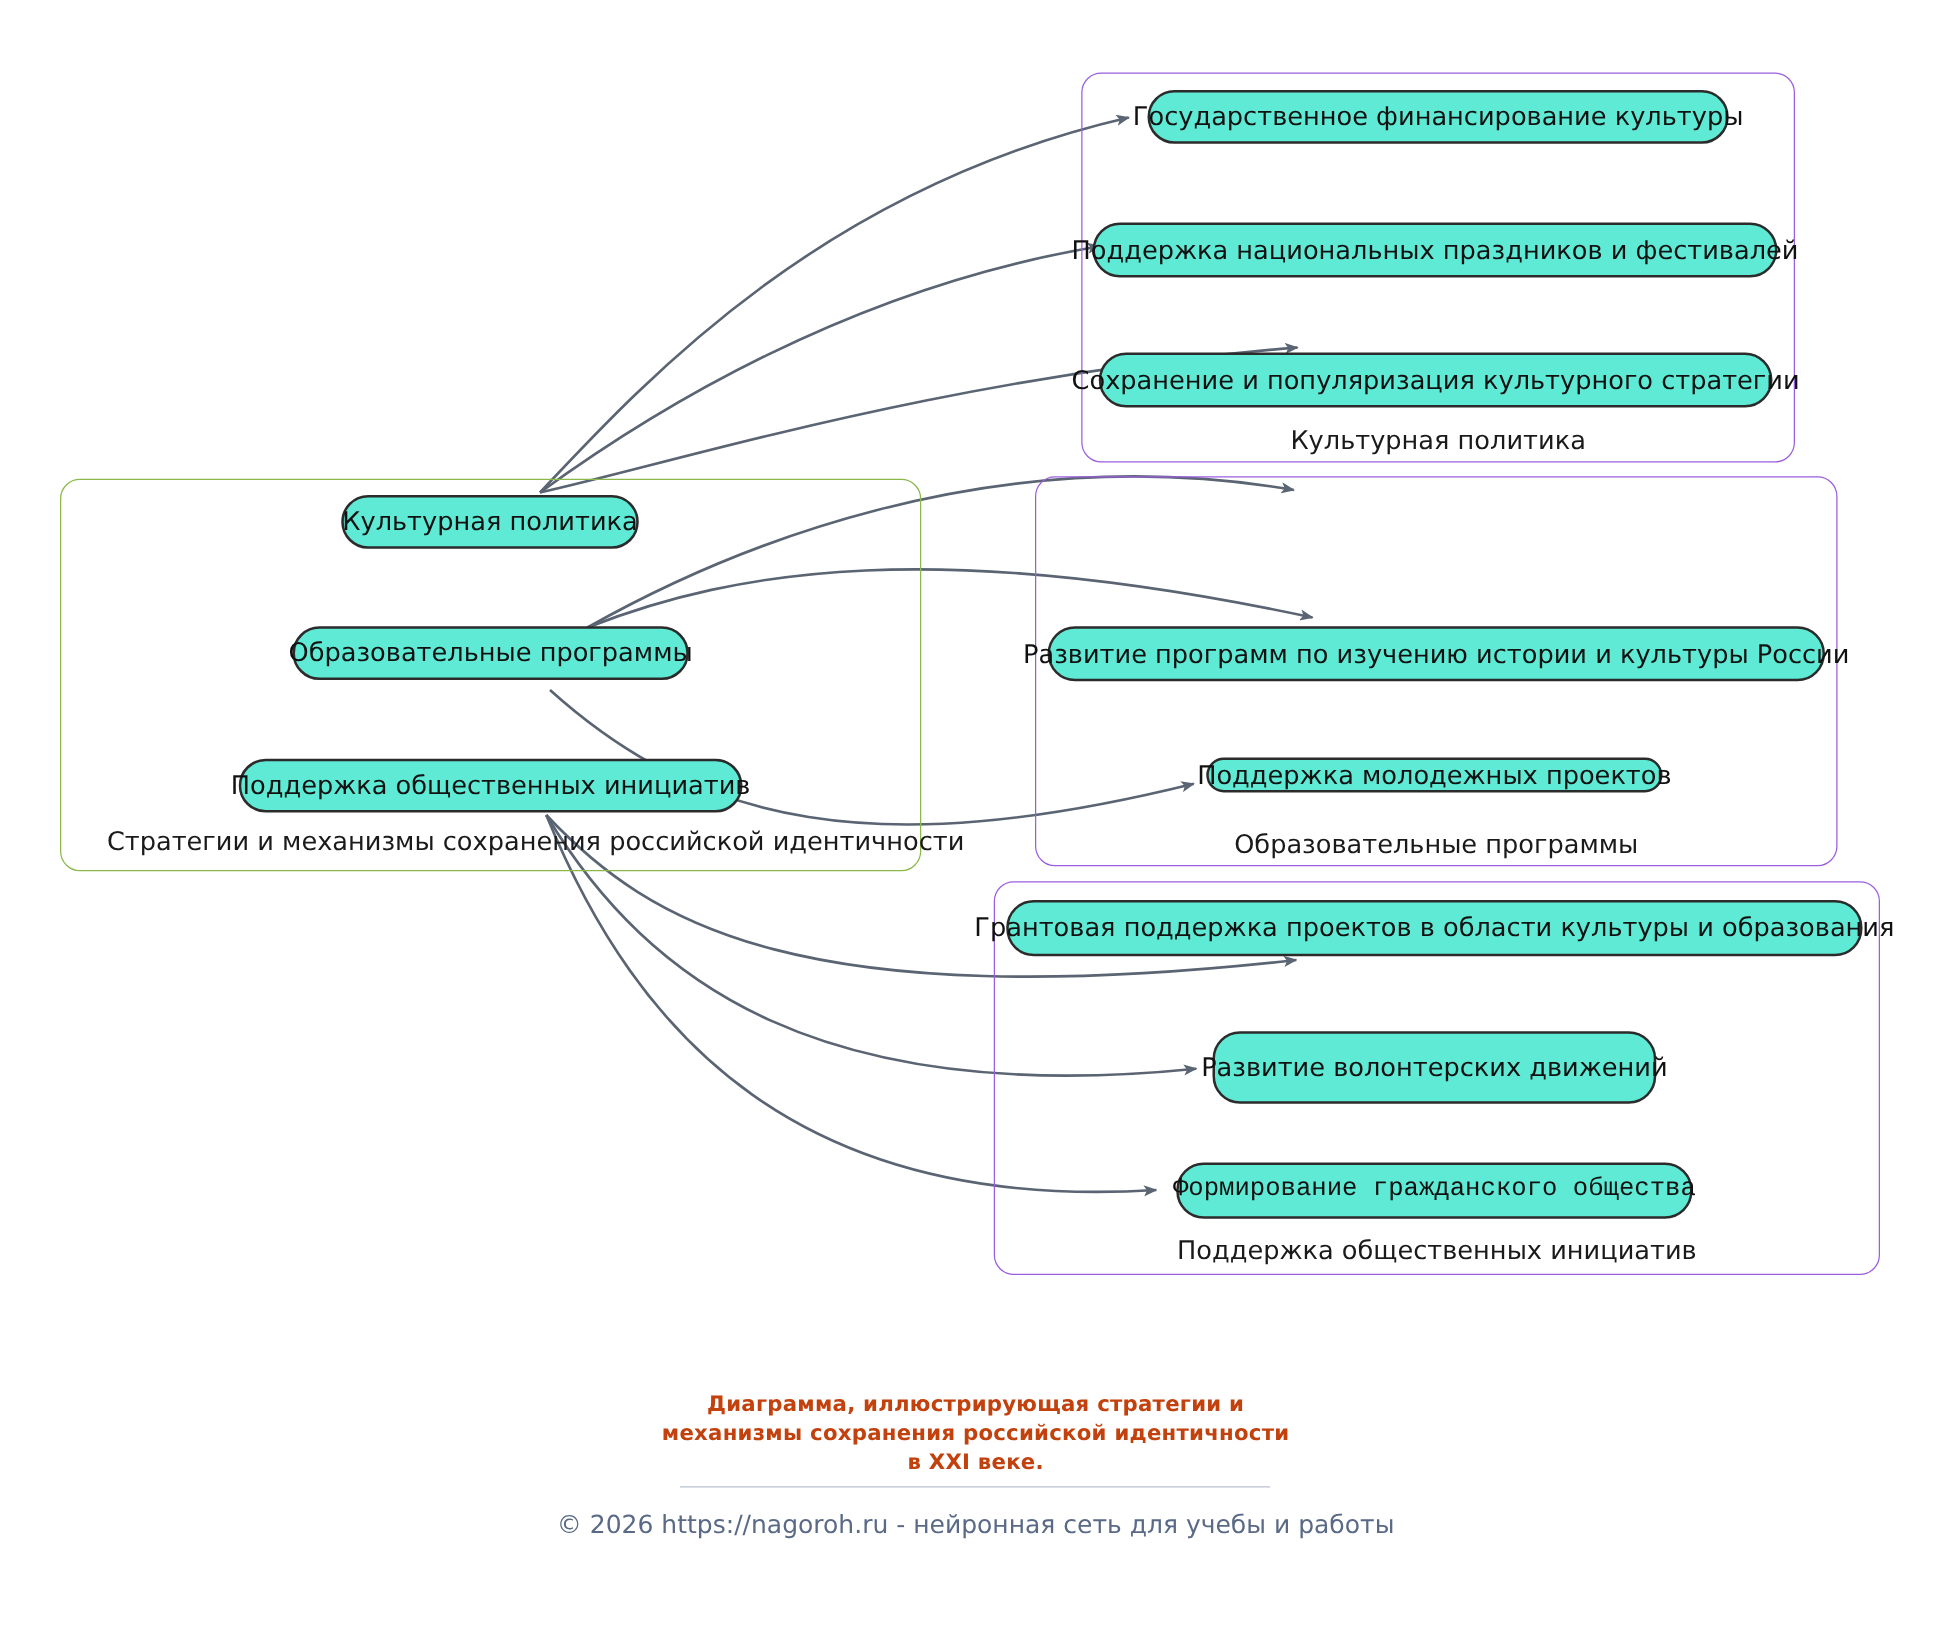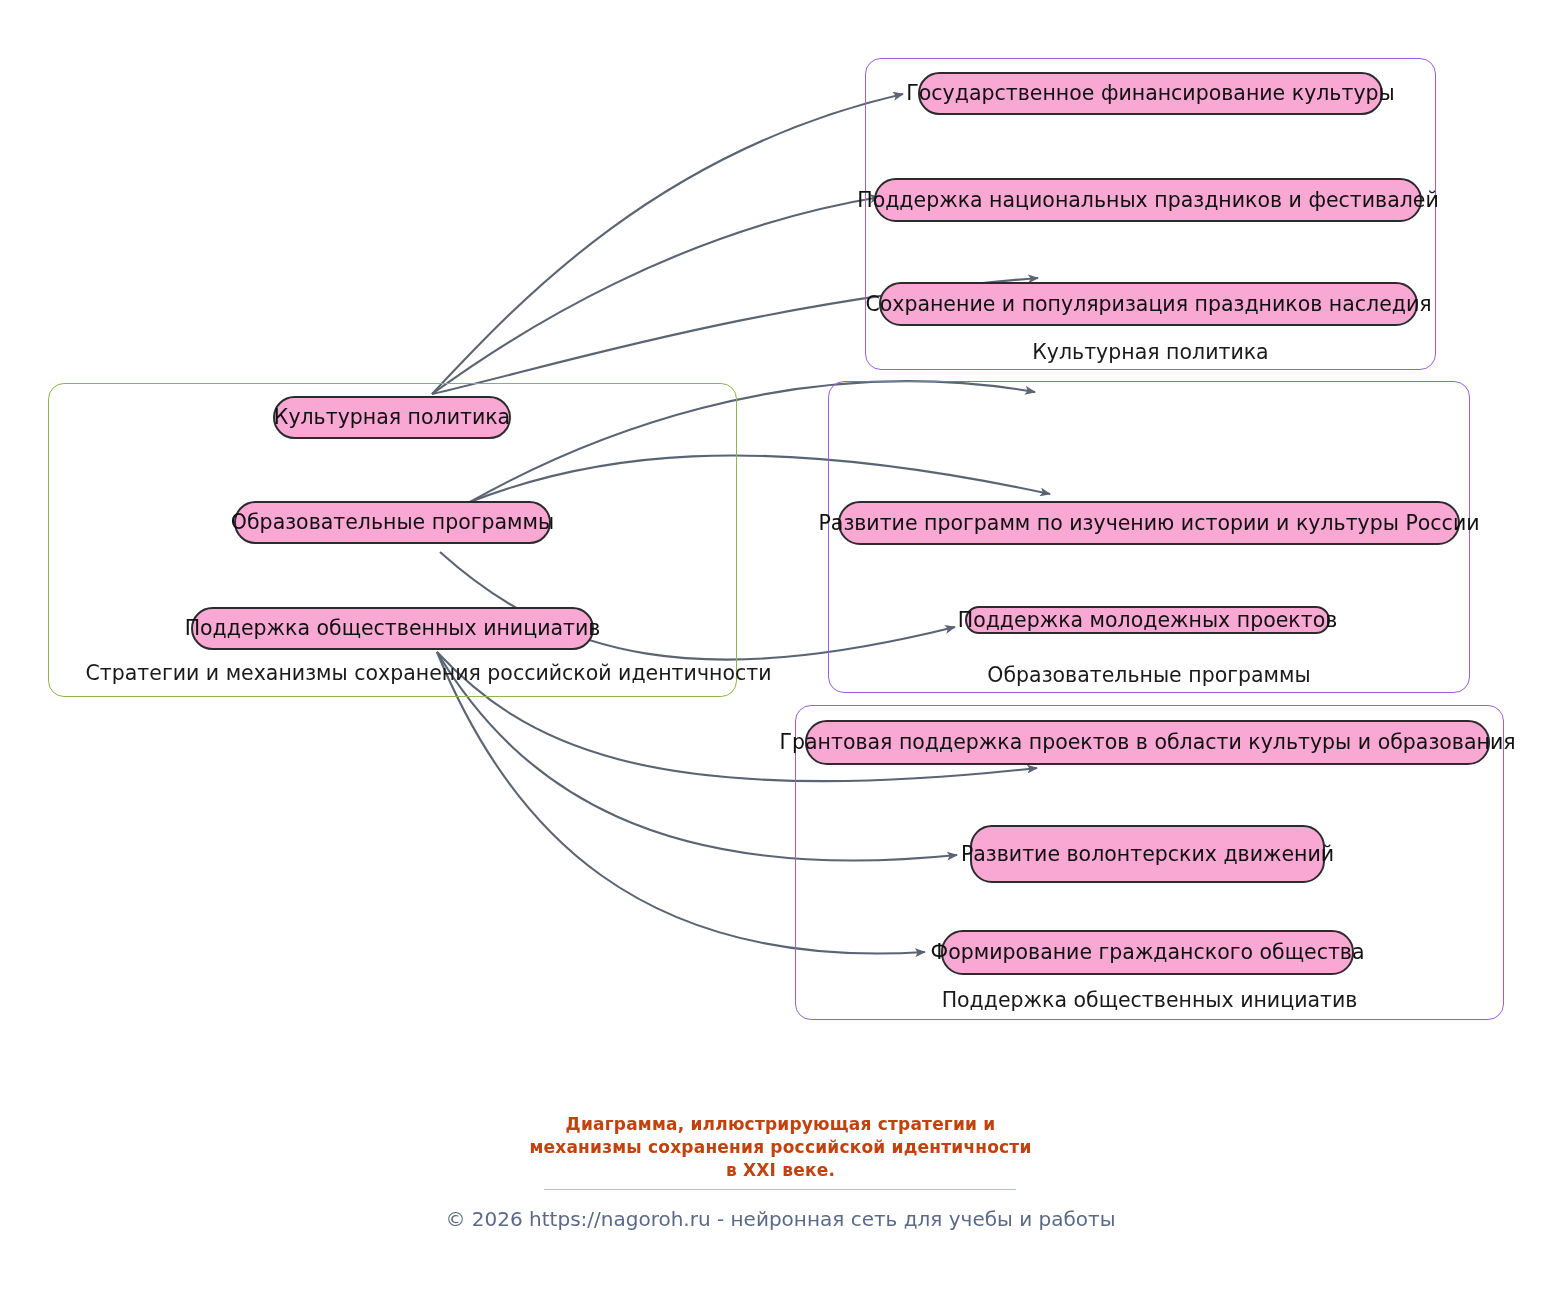--- a/index.html
+++ b/index.html
@@ -27,21 +27,21 @@
     text-align:center;
     line-height:1;
   }
 
   
   .node{
     position:absolute;
     box-sizing:border-box;
     border:2px solid #2b2b2b;
     border-radius:22px;
-    background:#f9a8d4;
+    background:#5eead4;
     display:flex;align-items:center;justify-content:center;
     font-size:20.5px;
     color:#111111;
     white-space:nowrap;
     padding:0 14px;
     line-height:1;
   }
 
   
   .footer{position:absolute;left:0;width:1561px;text-align:center;}
@@ -91,34 +91,34 @@
 
   <div class="node" style="left:273px;top:396px;width:238px;height:43px;">Культурная политика</div>
   <div class="node" style="left:234px;top:501px;width:317px;height:43px;">Образовательные программы</div>
   <div class="node" style="left:191px;top:607px;width:403px;height:43px;">Поддержка общественных инициатив</div>
 
   <div class="cluster" style="left:865px;top:58px;width:571px;height:312px;"></div>
   <div class="cluster-label" style="left:865px;top:342px;width:571px;">Культурная политика</div>
 
   <div class="node" style="left:918px;top:72px;width:465px;height:43px;">Государственное финансирование культуры</div>
   <div class="node" style="left:874px;top:178px;width:548px;height:44px;">Поддержка национальных праздников и фестивалей</div>
-  <div class="node" style="left:879px;top:282px;width:539px;height:44px;">Сохранение и популяризация праздников наследия</div>
+  <div class="node" style="left:879px;top:282px;width:539px;height:44px;">Сохранение и популяризация культурного стратегии</div>
 
   <div class="cluster" style="left:828px;top:381px;width:642px;height:312px;"></div>
   <div class="cluster-label" style="left:828px;top:665px;width:642px;">Образовательные программы</div>
 
   <div class="node" style="left:838px;top:501px;width:622px;height:44px;">Развитие программ по изучению истории и культуры России</div>
   <div class="node" style="left:965px;top:606px;width:365px;height:28px;">Поддержка молодежных проектов</div>
 
   <div class="cluster" style="left:795px;top:705px;width:709px;height:315px;"></div>
   <div class="cluster-label" style="left:795px;top:990px;width:709px;">Поддержка общественных инициатив</div>
 
   <div class="node" style="left:805px;top:720px;width:685px;height:45px;">Грантовая поддержка проектов в области культуры и образования</div>
   <div class="node" style="left:970px;top:825px;width:355px;height:58px;">Развитие волонтерских движений</div>
-  <div class="node" style="left:941px;top:930px;width:413px;height:45px;">Формирование гражданского общества</div>
+  <div class="node" style="left:941px;top:930px;width:413px;height:45px;font-family:Liberation Mono, monospace;">Формирование гражданского общества</div>
 
   <div class="footer footer-title">
     <div>Диаграмма, иллюстрирующая стратегии и</div>
     <div>механизмы сохранения российской идентичности</div>
     <div>в XXI веке.</div>
   </div>
   <div class="footer-rule"></div>
   <div class="footer footer-credit">© 2026 https://nagoroh.ru - нейронная сеть для учебы и работы</div>
 
 </div>

